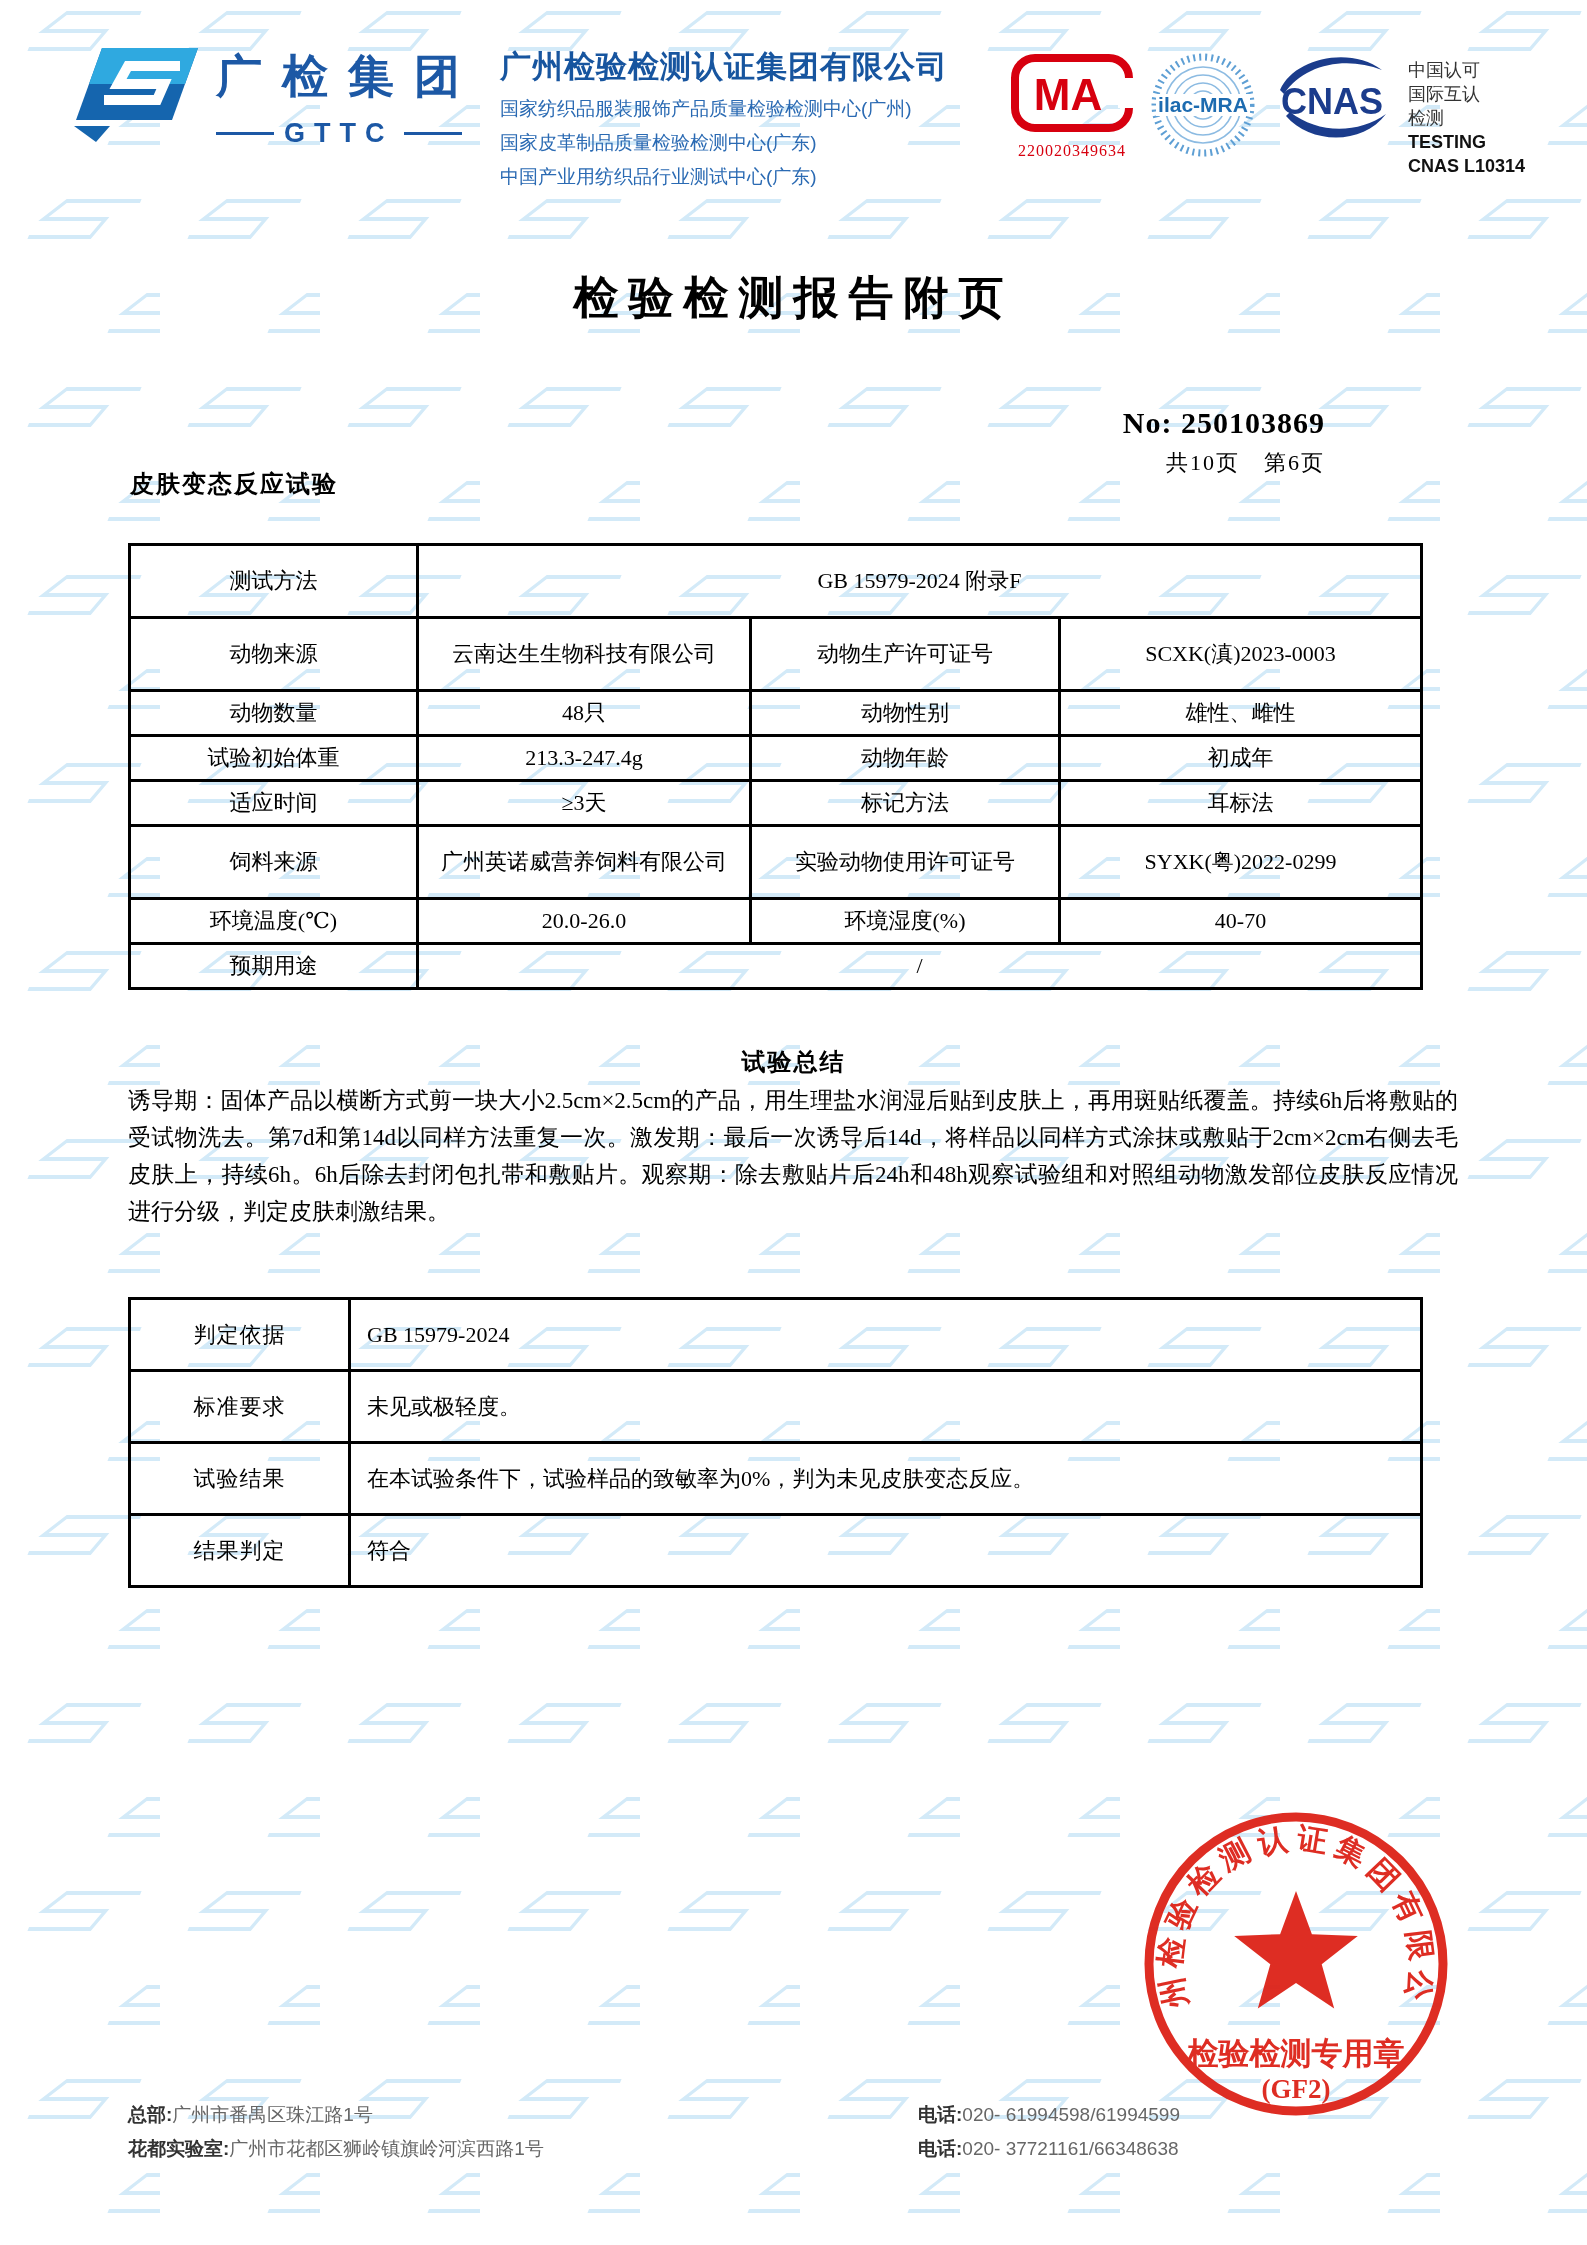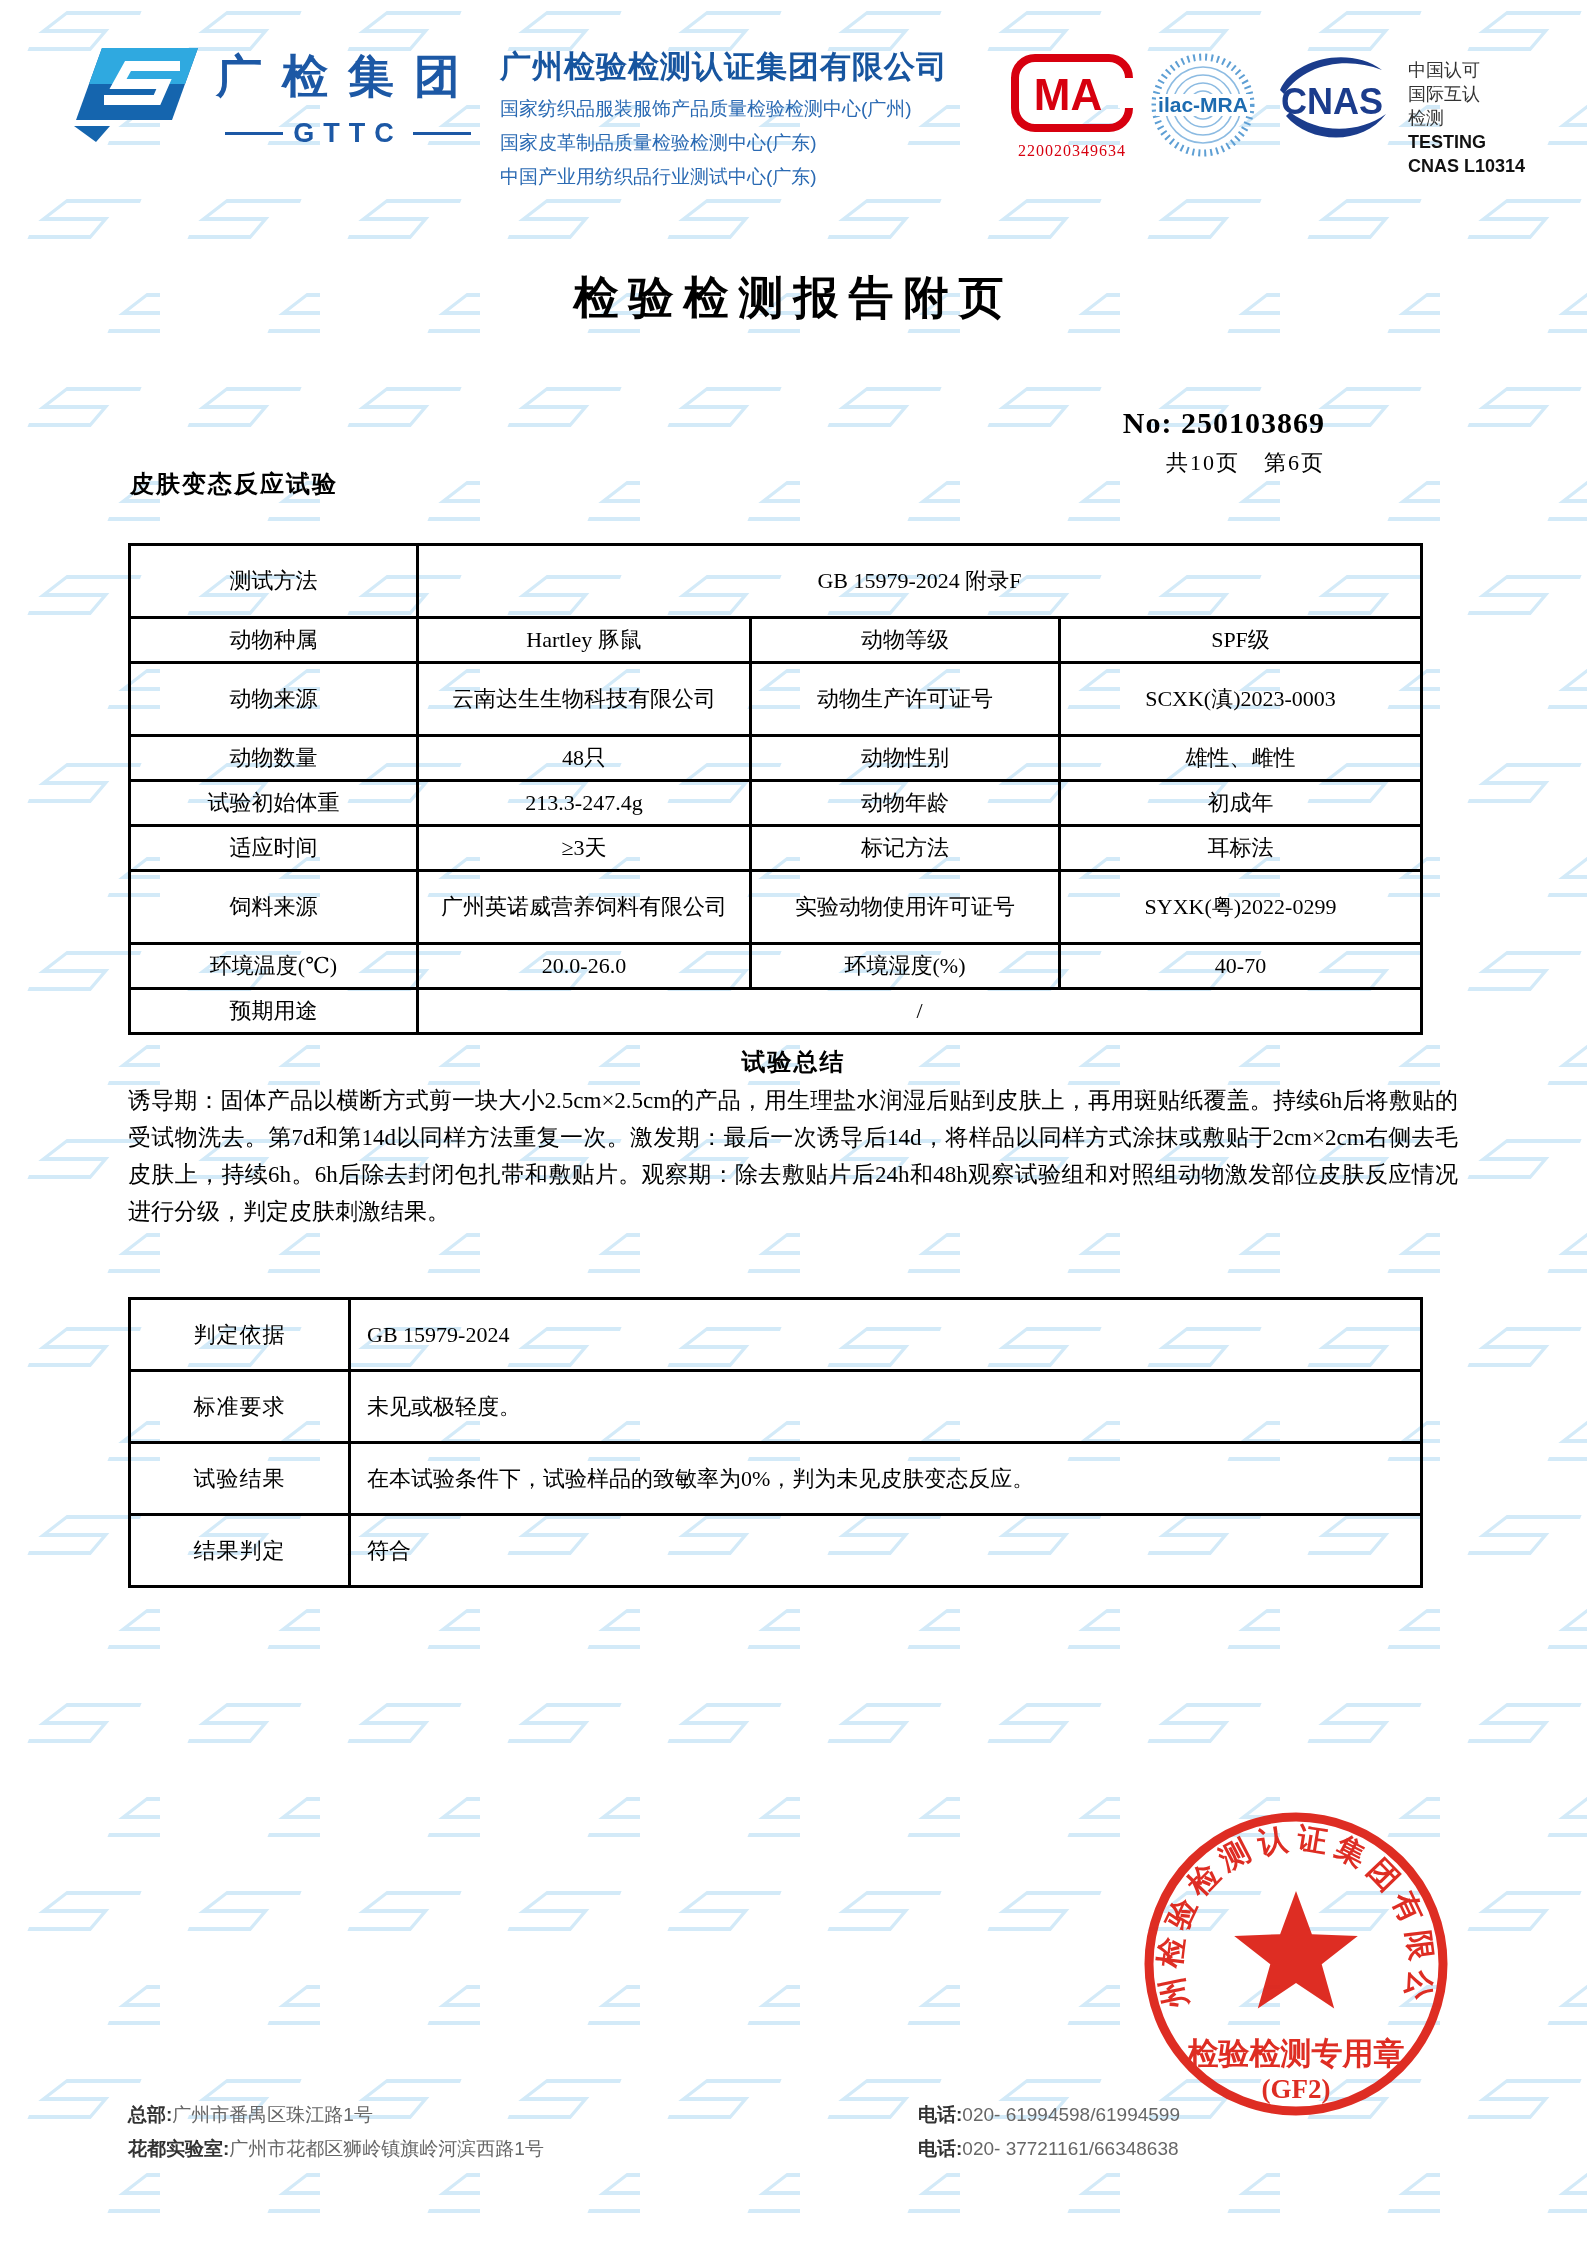--- a/index.html
+++ b/index.html
@@ -7,21 +7,21 @@
         font-family:"Liberation Serif","DejaVu Serif",serif;color:#000;}
   .bg-pattern{position:absolute;left:0;top:0;z-index:0;}
   .layer{position:absolute;z-index:1;}
 
   
   .logo-block{left:72px;top:40px;display:flex;align-items:flex-start;gap:12px;}
   .logo-mark{width:132px;height:104px;}
   .logo-text-wrap{padding-top:6px;}
   .logo-cn{font-family:"Liberation Sans","DejaVu Sans",sans-serif;font-weight:bold;
            font-size:46px;letter-spacing:20px;color:#1c58a5;white-space:nowrap;}
-  .logo-en{display:flex;align-items:center;justify-content:center;margin-top:10px;color:#1c58a5;}
+  .logo-en{display:flex;align-items:center;margin-top:10px;color:#1c58a5;}
   .logo-en .dash{display:inline-block;width:58px;height:3px;background:#1c58a5;}
   .logo-en .gttc{font-family:"Liberation Sans","DejaVu Sans",sans-serif;font-weight:bold;
            font-size:27px;letter-spacing:9px;margin:0 10px;}
   .company-block{left:500px;top:46px;font-family:"Liberation Sans","DejaVu Sans",sans-serif;}
   .company-name{font-size:31px;font-weight:bold;color:#17559f;letter-spacing:1px;}
   .company-sub{font-size:19px;color:#2a6ab3;line-height:26px;margin-top:8px;}
   .marks-block{left:1010px;top:52px;display:flex;align-items:flex-start;gap:16px;}
   .cma-wrap{text-align:center;}
   .cma-number{font-family:Liberation Serif, serif;color:#d7000f;
               font-size:16px;letter-spacing:1px;margin-top:2px;}
@@ -156,26 +156,20 @@
         <col style="width:288px">
         <col style="width:333px">
         <col style="width:309px">
         <col style="width:362px">
       </colgroup>
     <tbody>
       <tr class="r-tall">
         <td>测试方法</td>
         <td colspan="3">GB 15979-2024 附录F</td>
       </tr>
-      <tr class="r-short">
-        <td>动物种属</td>
-        <td>Hartley 豚鼠</td>
-        <td>动物等级</td>
-        <td>SPF级</td>
-      </tr>
       <tr class="r-tall">
         <td>动物来源</td>
         <td>云南达生生物科技有限公司</td>
         <td>动物生产许可证号</td>
         <td>SCXK(滇)2023-0003</td>
       </tr>
       <tr class="r-short">
         <td>动物数量</td>
         <td>48只</td>
         <td>动物性别</td>

